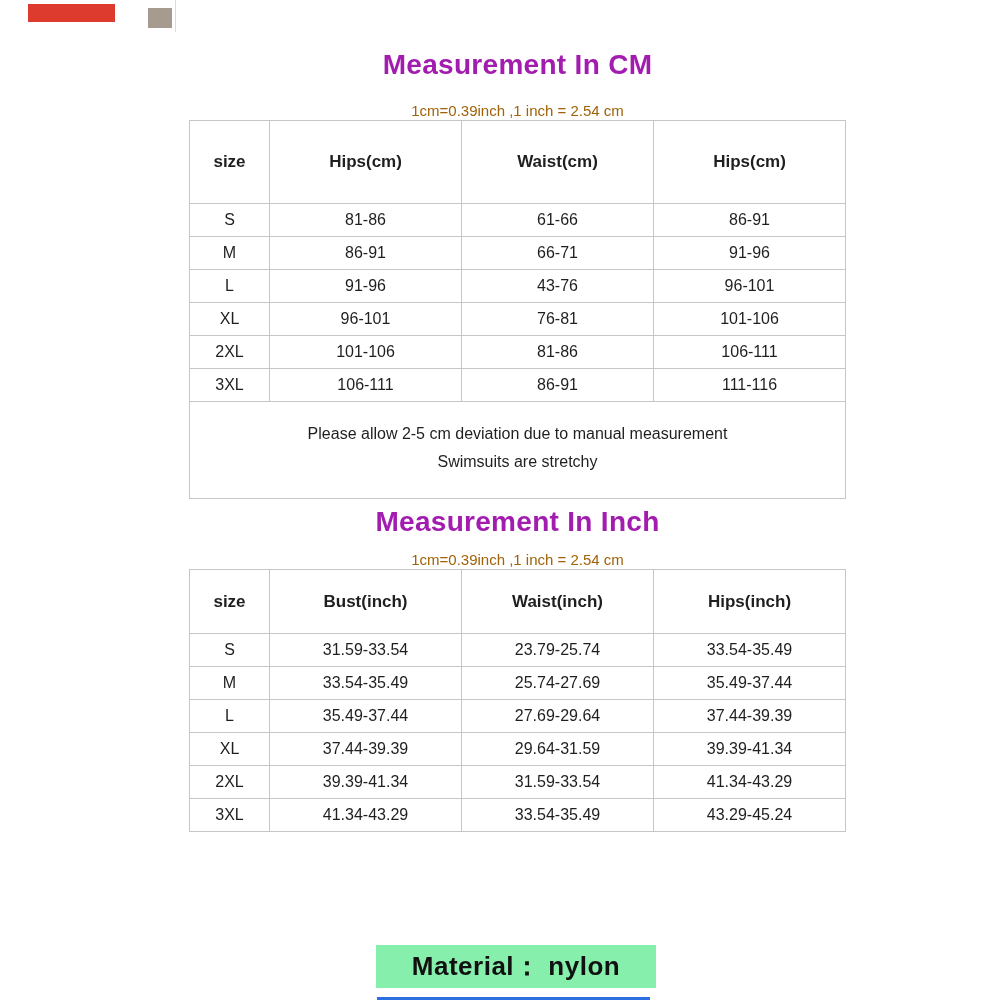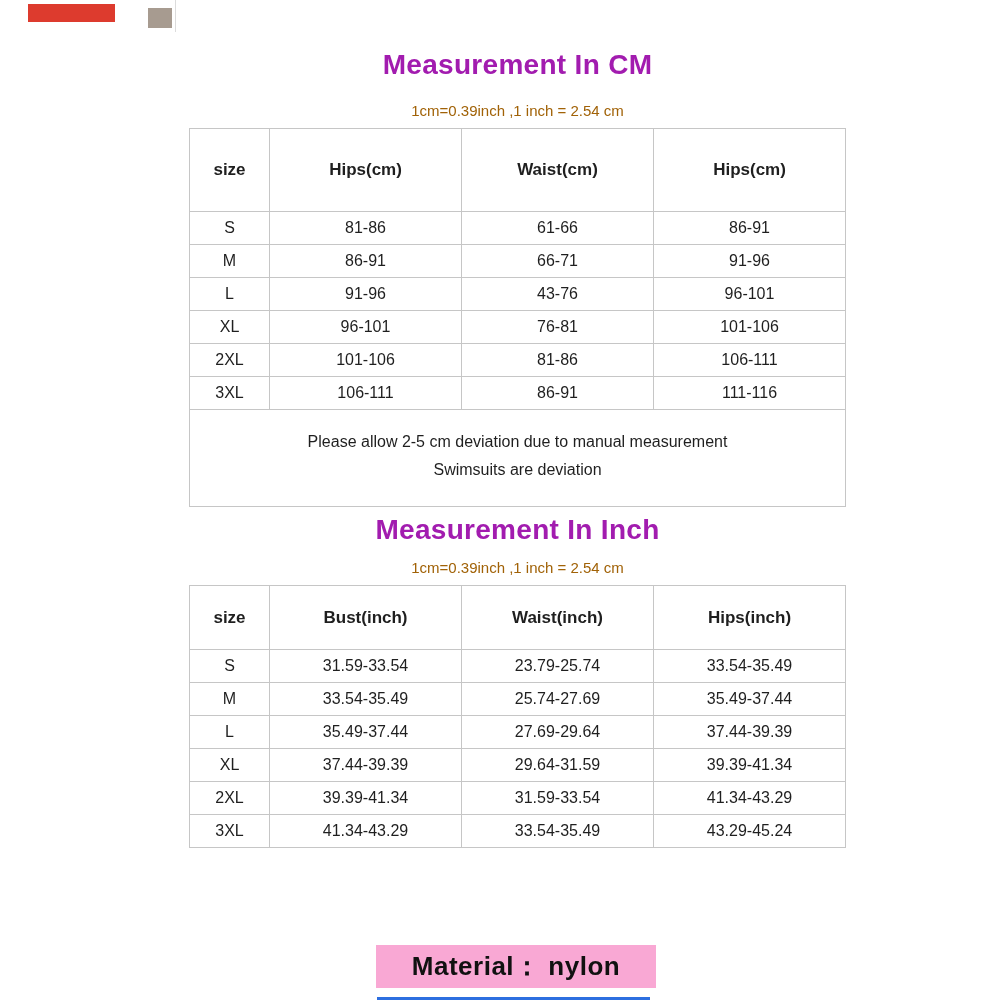--- a/index.html
+++ b/index.html
@@ -31,21 +31,21 @@
     margin-top: 20px;
     font-size: 15px; line-height: 18px;
     text-align: center; color: #a16207;
   }
   .sec-subtitle.inch { margin-top: 12px; }
 
   table.size-table {
     border-collapse: collapse;
     table-layout: fixed;
     width: 656px;
-    margin: 8px auto 0 auto;
+    margin: 0 auto 0 auto;
   }
   .size-table th, .size-table td {
     border: 1px solid #c6c6c6;
     text-align: center;
     vertical-align: middle;
     padding: 0;
     font-size: 16px;
     color: #1f1f1f;
   }
   .size-table th { font-weight: bold; font-size: 17px; }
@@ -58,21 +58,21 @@
     line-height: 28px;
     padding: 18px 12px 22px 12px !important;
     height: auto !important;
   }
   .inch-table .note-cell { padding: 24px 12px 26px 12px !important; }
 
   .material-bar {
     position: absolute;
     left: 376px; top: 945px;
     width: 280px; height: 43px;
-    background: #f9a8d4;
+    background: #86efac;
     display: flex; align-items: center; justify-content: center;
     font-size: 26px; font-weight: bold; color: #111111;
     letter-spacing: 0.5px;
   }
   .bottom-blue-bar {
     position: absolute;
     left: 377px; top: 997px;
     width: 273px; height: 3px;
     background: #2d6fe0;
   }
@@ -139,21 +139,21 @@
         </tr>
         <tr>
           <td>3XL</td>
           <td>106-111</td>
           <td>86-91</td>
           <td>111-116</td>
         </tr>
         <tr>
           <td class="note-cell" colspan="4">
             <div>Please allow 2-5 cm deviation due to manual measurement</div>
-            <div>Swimsuits are deviation</div>
+            <div>Swimsuits are stretchy</div>
           </td>
         </tr>
       </tbody>
     </table>
 
     <div class="sec-title inch">Measurement In Inch</div>
     <div class="sec-subtitle inch">1cm=0.39inch ,1 inch = 2.54 cm</div>
 
     <table class="size-table inch-table">
       <colgroup>

